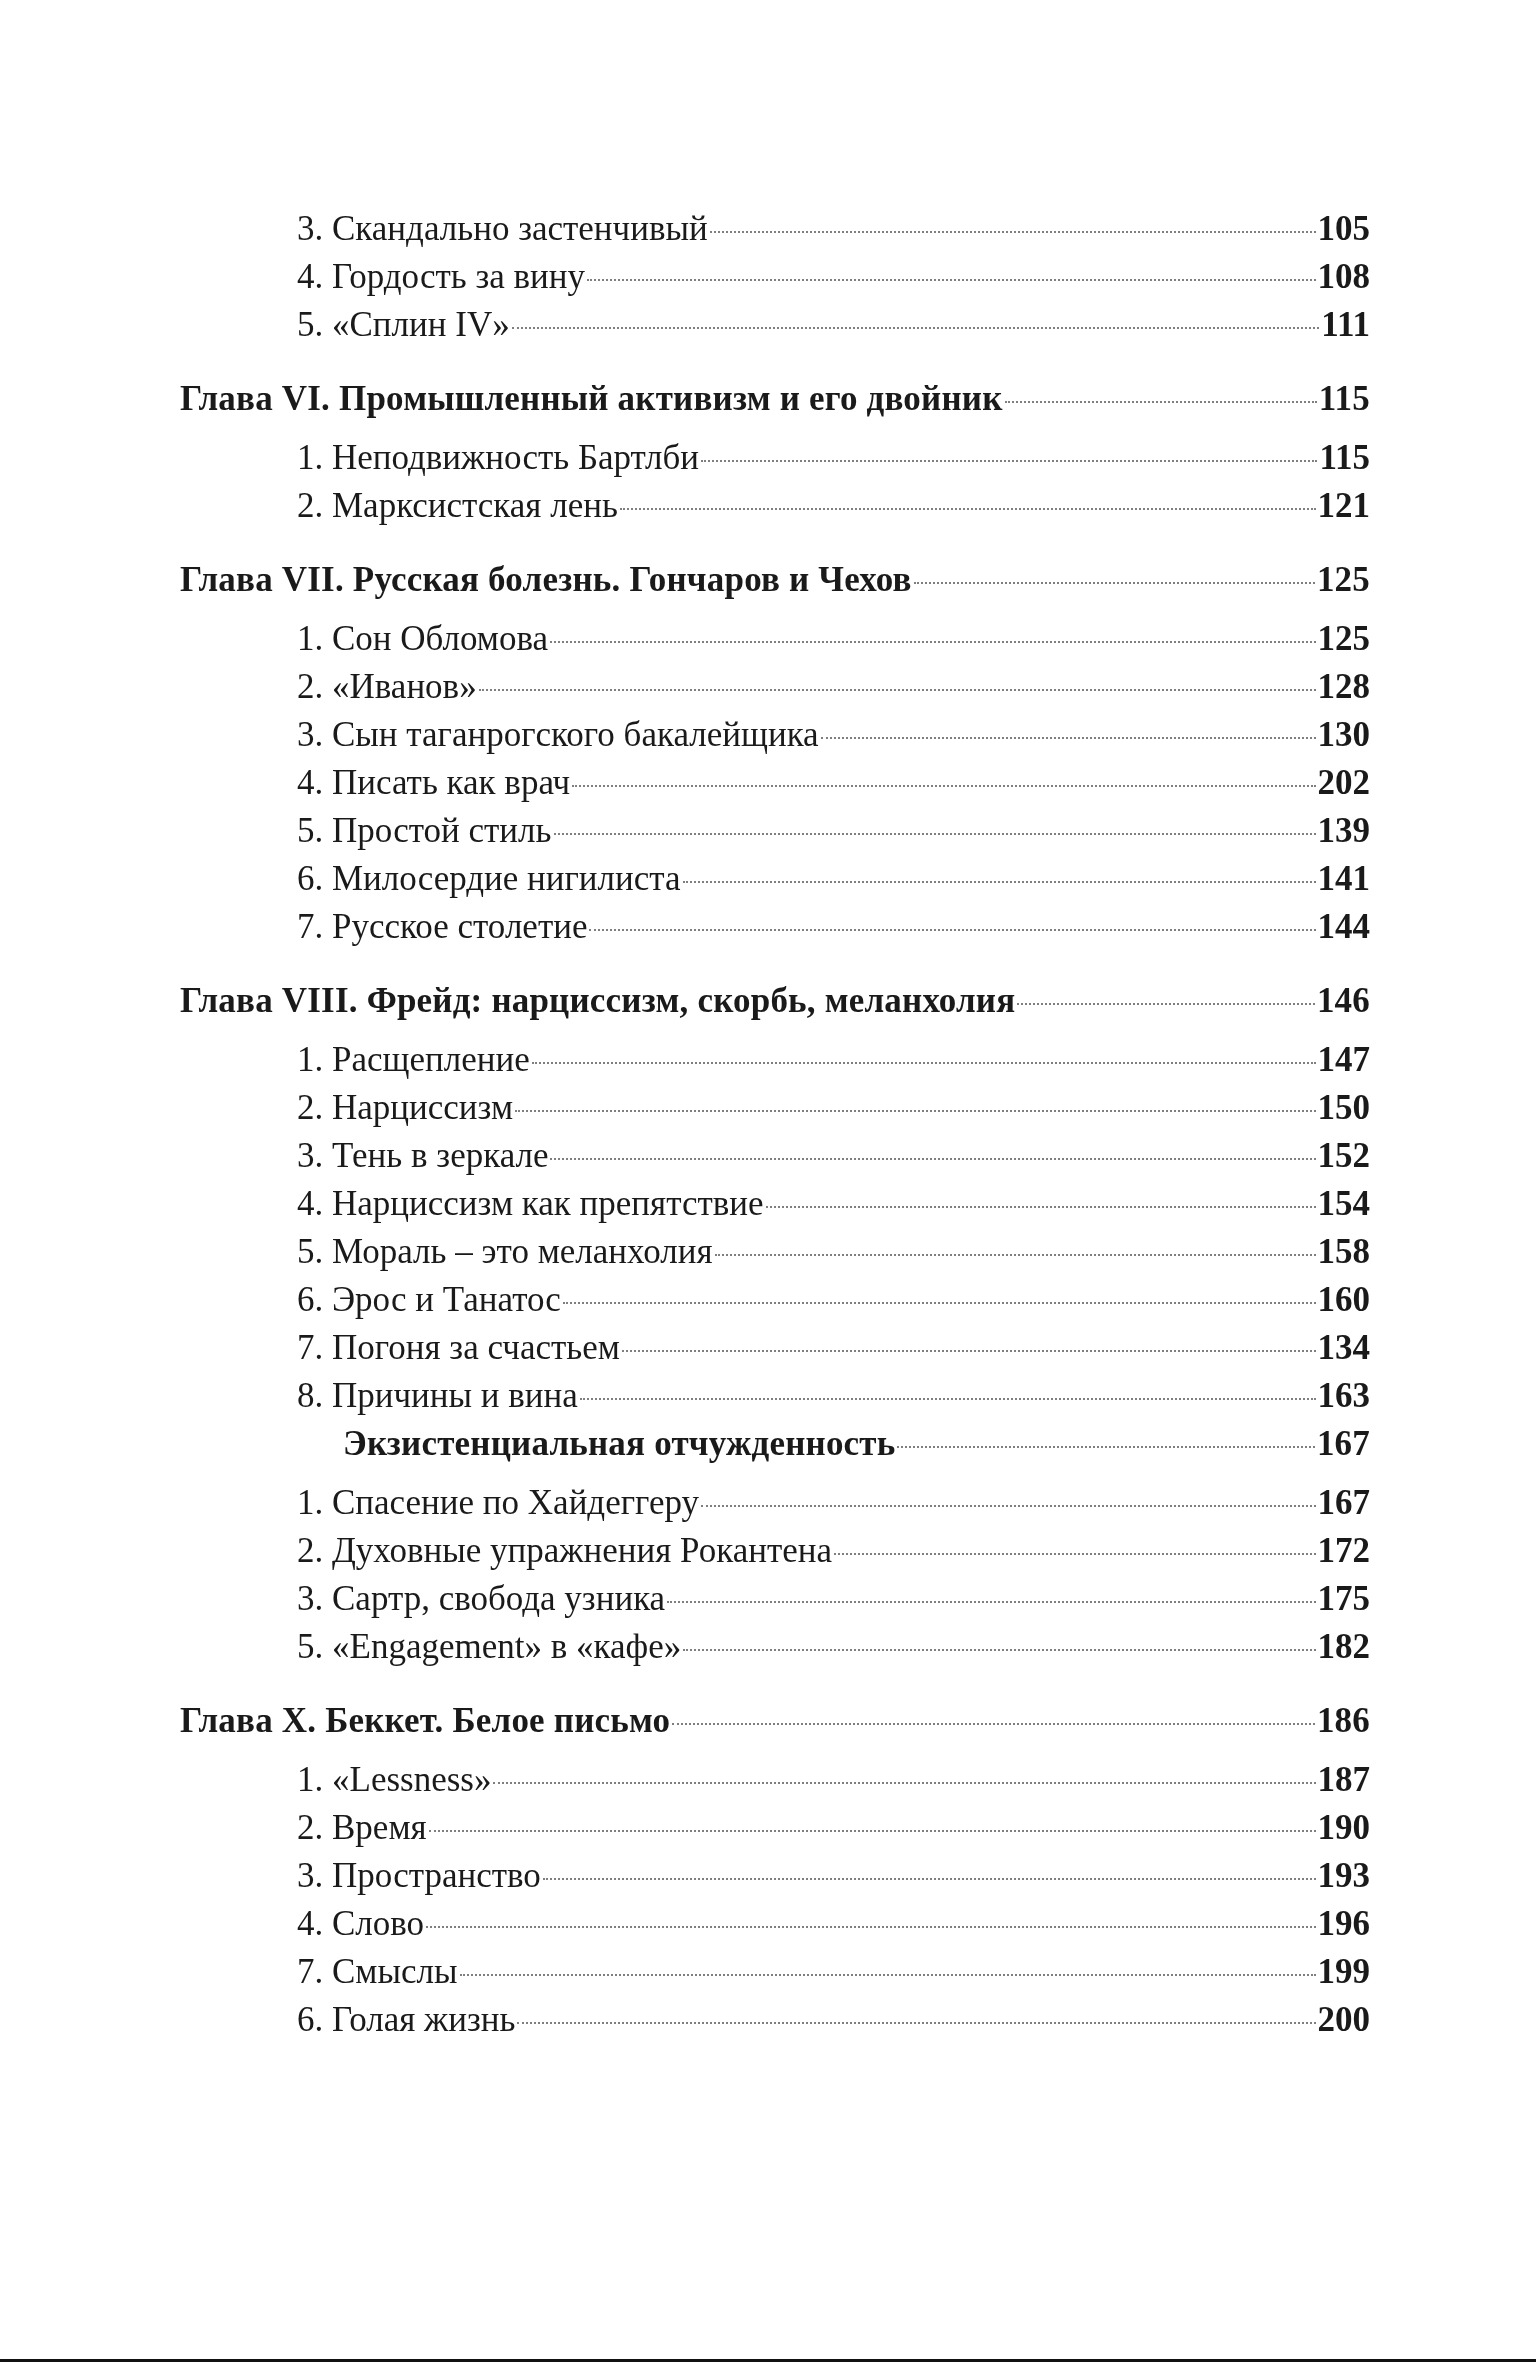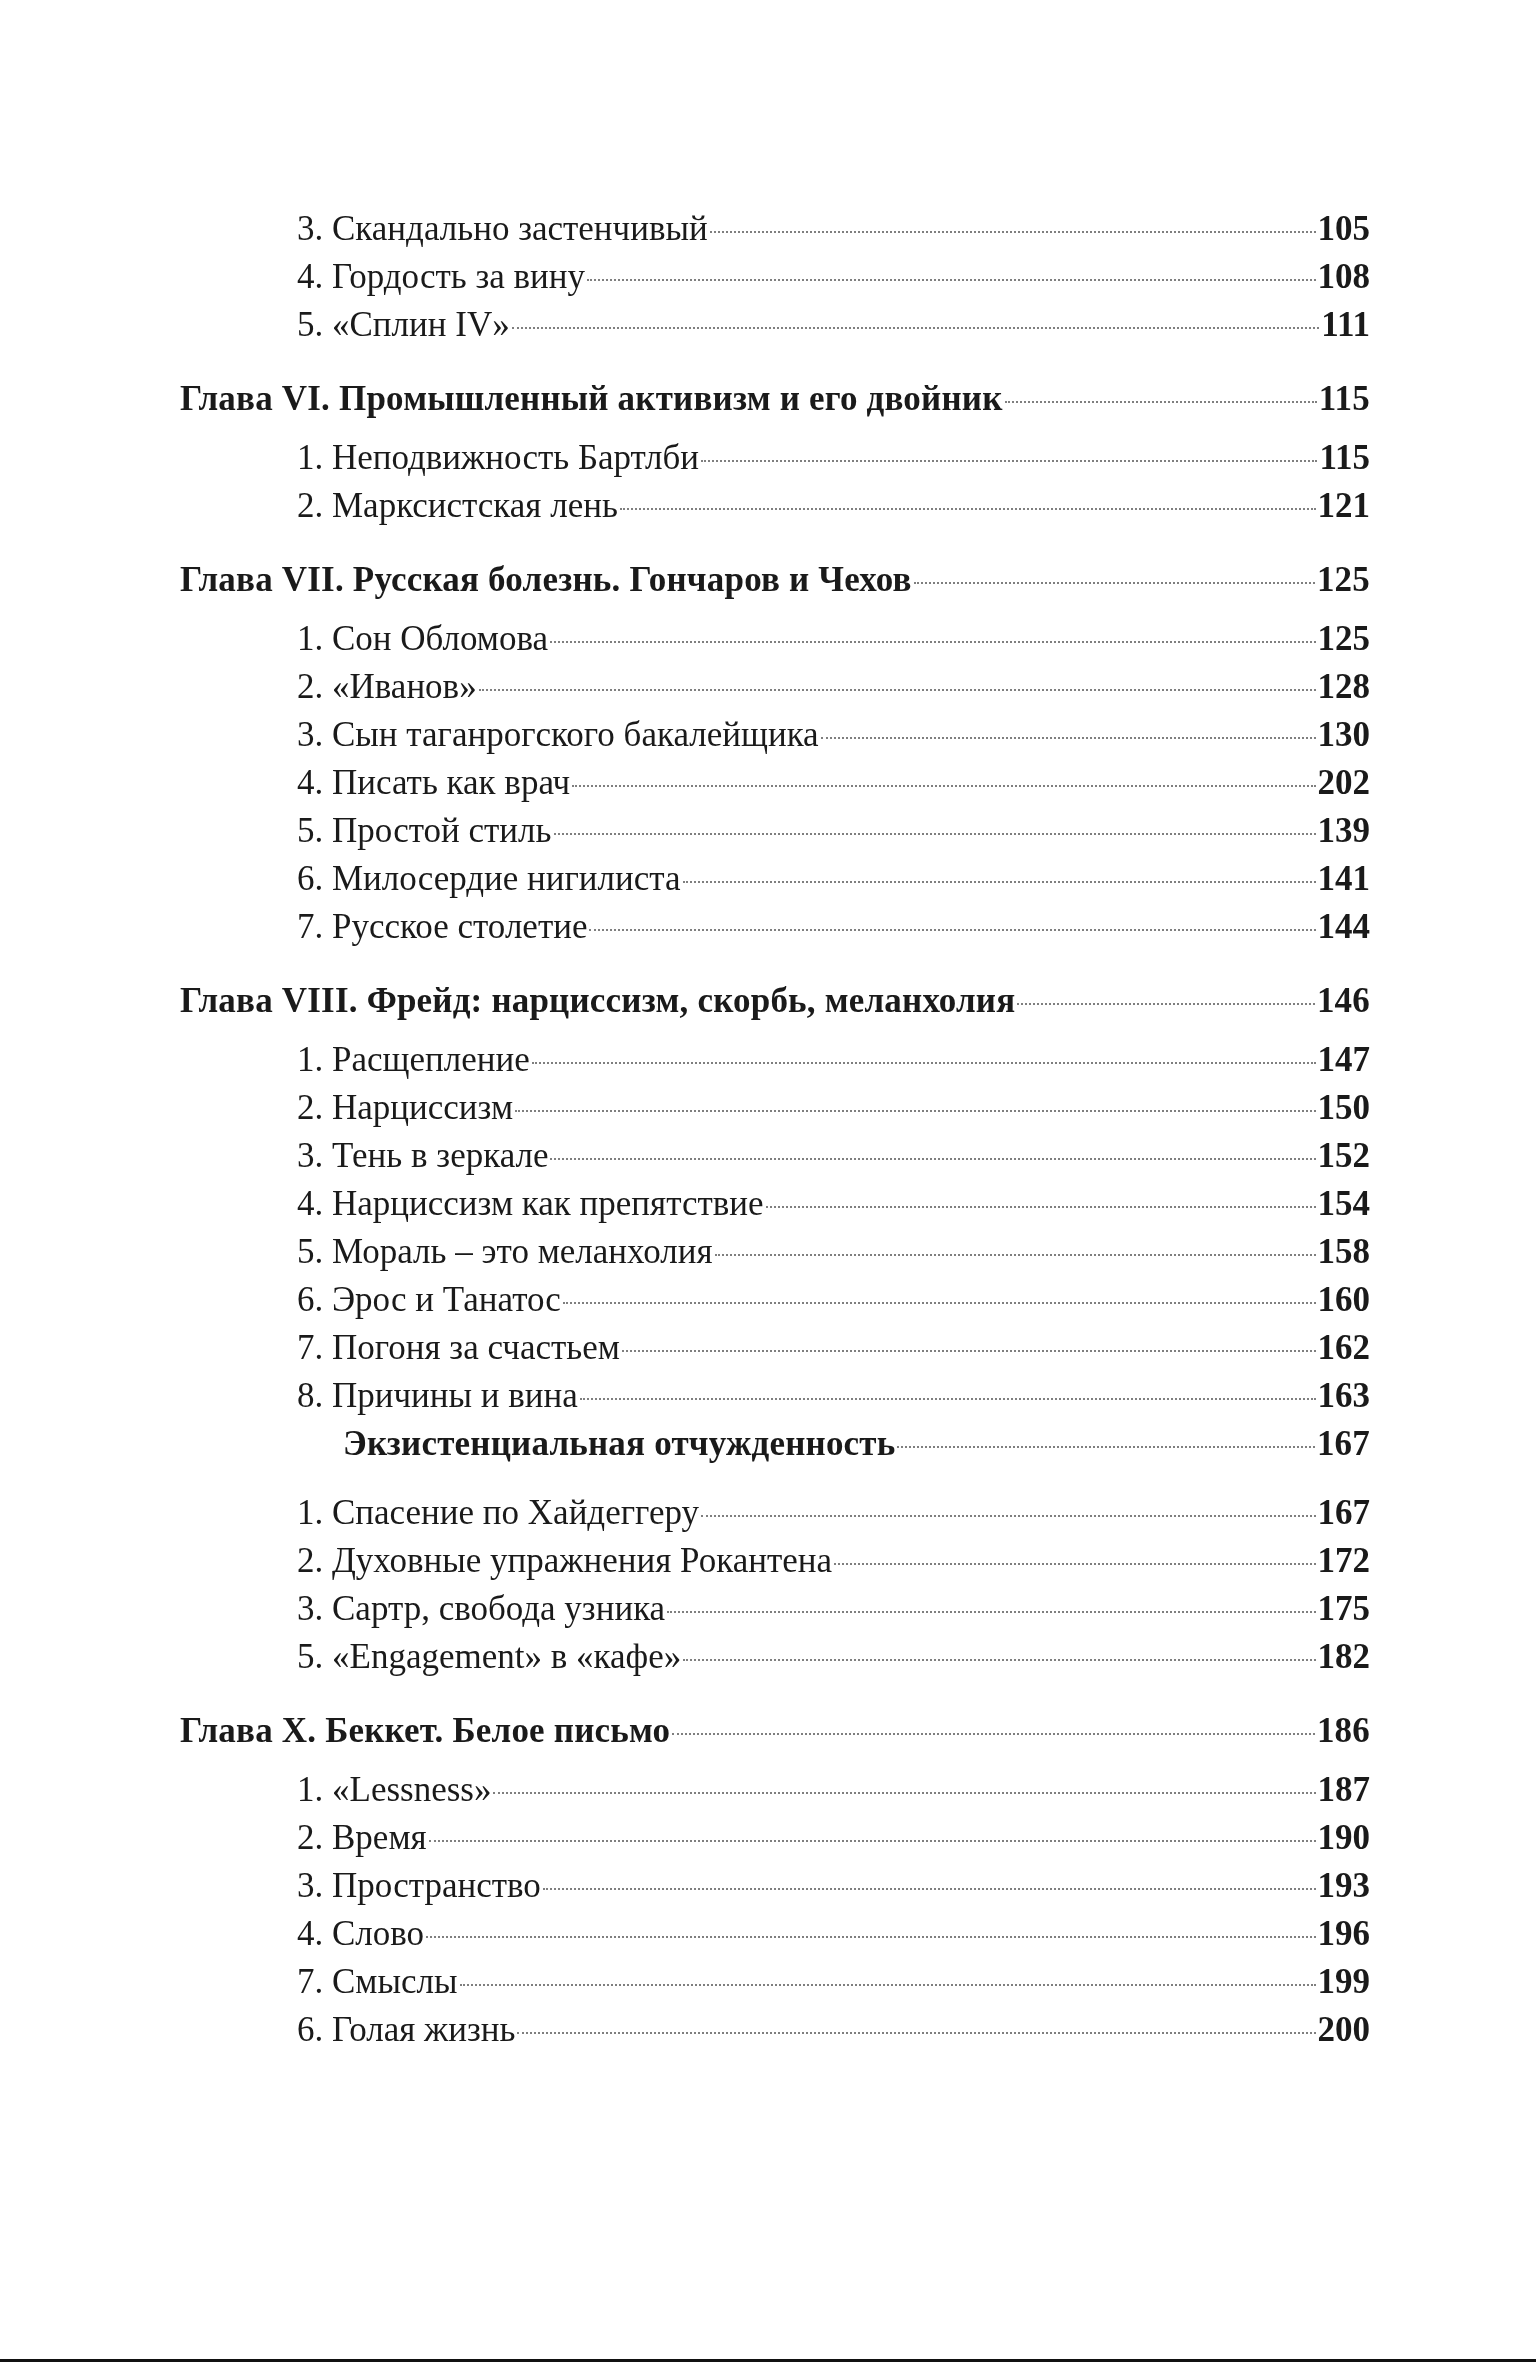--- a/index.html
+++ b/index.html
@@ -192,29 +192,29 @@
     <span class="page">158</span>
   </div>
   <div class="row section">
     <span class="title">6. Эрос и Танатос</span>
     <span class="leader"></span>
     <span class="page">160</span>
   </div>
   <div class="row section">
     <span class="title">7. Погоня за счастьем</span>
     <span class="leader"></span>
-    <span class="page">162</span>
+    <span class="page">134</span>
   </div>
   <div class="row section">
     <span class="title">8. Причины и вина</span>
     <span class="leader"></span>
     <span class="page">163</span>
   </div>
 
-  <div class="row chapter cont" style="margin-bottom:21px;justify-content:flex-end;">
+  <div class="row chapter cont" style="margin-bottom:11px;justify-content:flex-end;">
     <span class="title">Экзистенциальная отчужденность</span>
     <span class="leader"></span>
     <span class="page">167</span>
   </div>
   <div class="row section">
     <span class="title">1. Спасение по Хайдеггеру</span>
     <span class="leader"></span>
     <span class="page">167</span>
   </div>
   <div class="row section">

